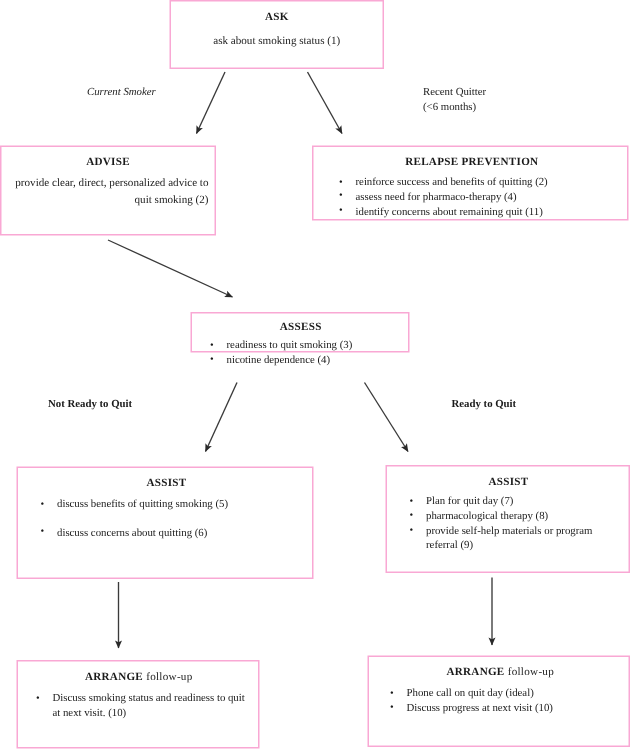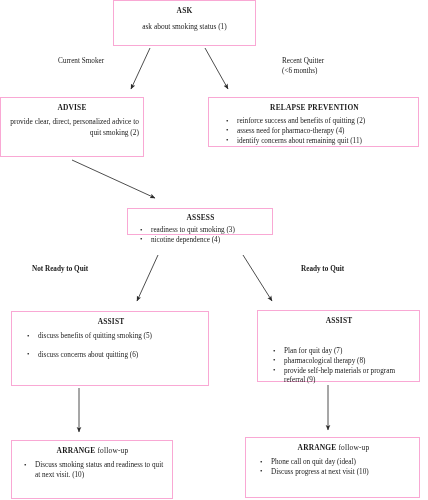--- a/index.html
+++ b/index.html
@@ -102,21 +102,21 @@
     <line x1="79" y1="388" x2="79" y2="432" stroke="#3a3a3a" stroke-width="0.9" marker-end="url(#ah)"></line>
 
     <line x1="328" y1="385" x2="328" y2="430" stroke="#3a3a3a" stroke-width="0.9" marker-end="url(#ah)"></line>
   </svg>
 
   <div class="box" style="left:113px; top:0px; width:143px; height:46px; padding:5px 6px 0 6px;">
     <div class="box-title">ASK</div>
     <div class="centered-text" style="margin-top:7px;">ask about smoking status (1)</div>
   </div>
 
-  <div class="edge-label" style="left:58px; top:57px;">Current Smoker</div>
+  <div class="edge-label" style="left:58px; top:57px;font-style:italic;">Current Smoker</div>
 
   <div class="edge-label" style="left:282px; top:57px;">Recent Quitter
 (&lt;6 months)</div>
 
   <div class="box" style="left:0px; top:97px; width:144px; height:60px; padding:5px 4px 0 4px;">
     <div class="box-title">ADVISE</div>
     <div class="centered-text" style="margin-top:5px;text-align:right;">provide clear, direct, personalized advice to quit smoking (2)</div>
   </div>
 
   <div class="box" style="left:208px; top:97px; width:211px; height:50px; padding:5px 6px 0 8px;">
@@ -143,21 +143,21 @@
   <div class="box" style="left:11px; top:311px; width:198px; height:75px; padding:5px 5px 0 7px;">
     <div class="box-title">ASSIST</div>
     <ul class="bullets spaced" style="margin-top:6px; padding-left:7px;">
       <li>discuss benefits of quitting smoking (5)</li>
       <li>discuss concerns about quitting (6)</li>
     </ul>
   </div>
 
   <div class="box" style="left:257px; top:310px; width:163px; height:72px; padding:5px 6px 0 7px;">
     <div class="box-title">ASSIST</div>
-    <ul class="bullets" style="margin-top:22px; padding-left:7px;">
+    <ul class="bullets" style="margin-top:5px; padding-left:7px;">
       <li>Plan for quit day (7)</li>
       <li>pharmacological therapy (8)</li>
       <li>provide self-help materials or program referral (9)</li>
     </ul>
   </div>
 
   <div class="box" style="left:11px; top:440px; width:162px; height:59px; padding:5px 5px 0 6px;">
     <div class="box-title">
       <span>ARRANGE</span><span class="reg"> follow-up</span>
     </div>

